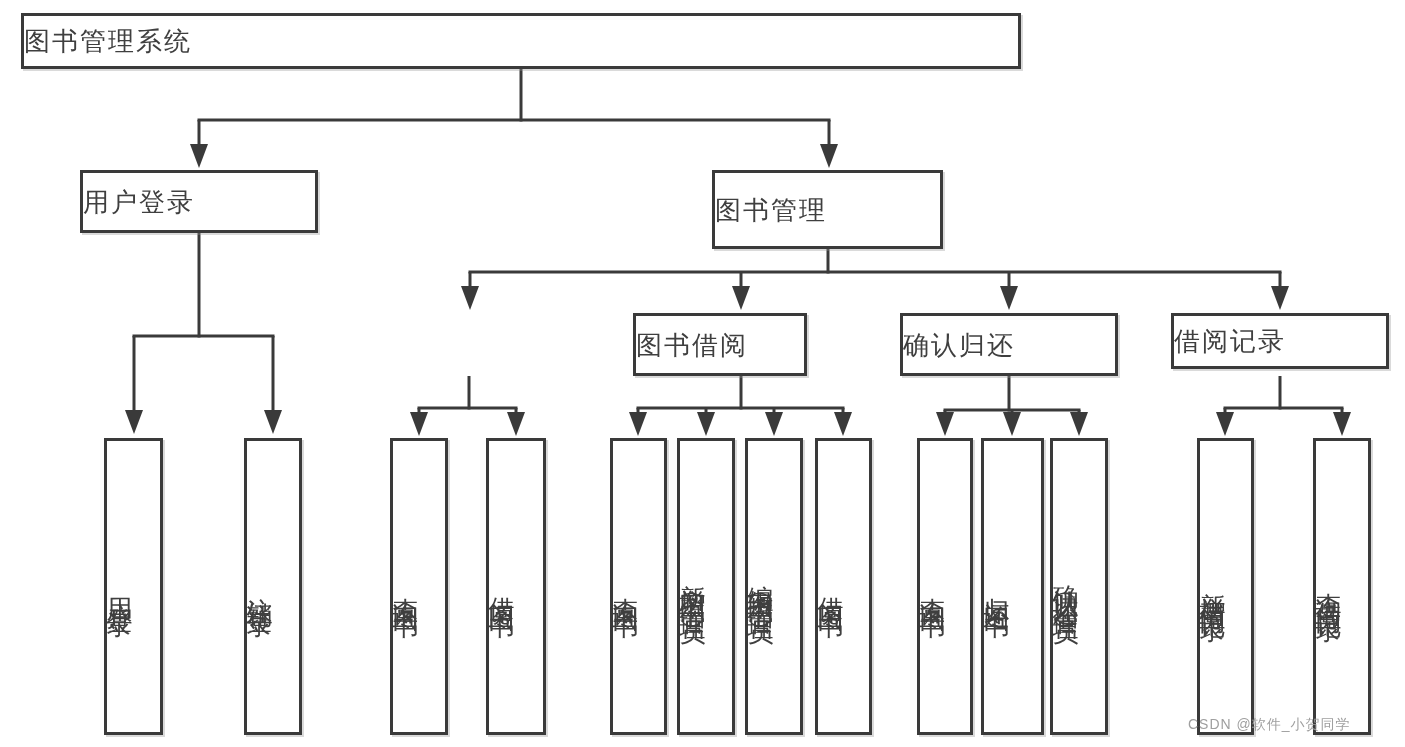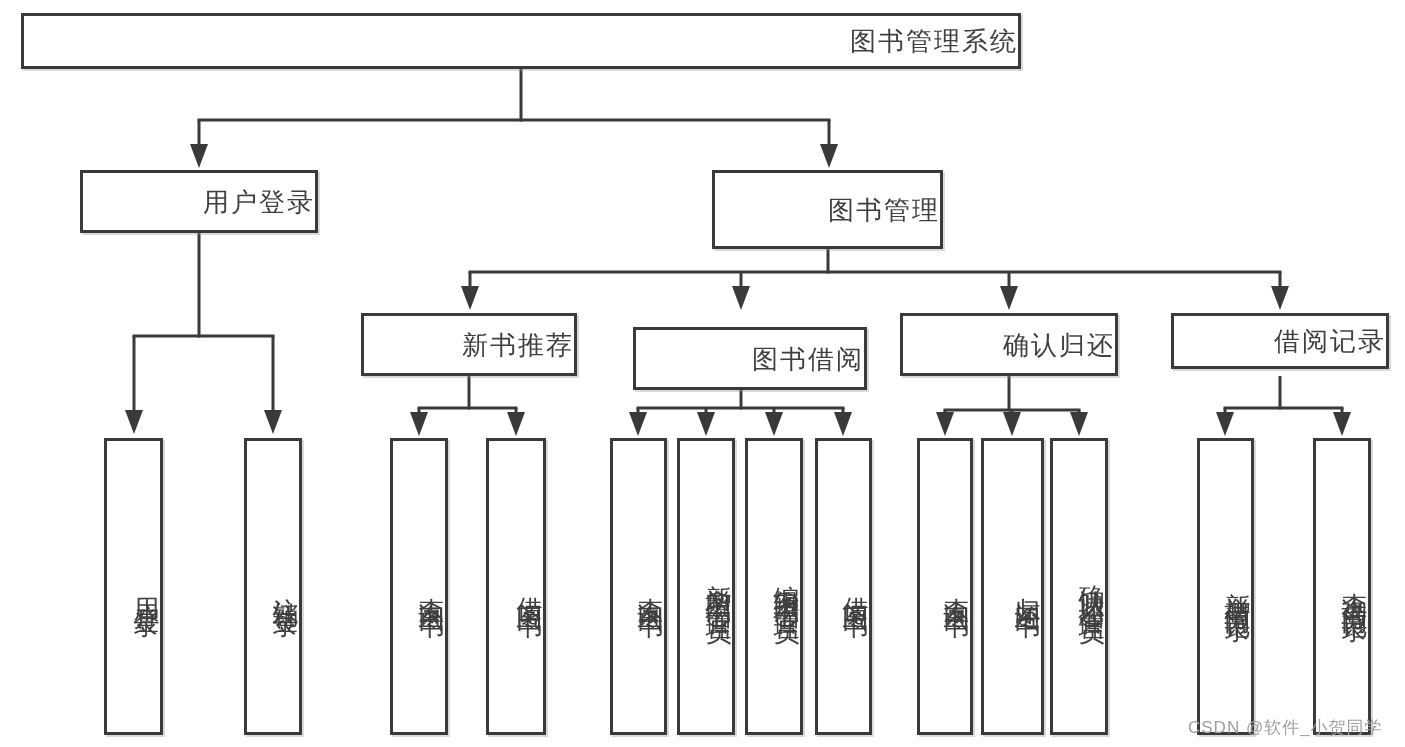--- a/index.html
+++ b/index.html
@@ -18,39 +18,39 @@
     color:var(--text);
   }
   svg.edges{position:absolute;left:0;top:0;width:1405px;height:747px;}
   .edge{stroke:var(--border);stroke-width:3;fill:none;}
   .arrow{fill:var(--border);stroke:none;}
   .node{
     position:absolute;
     box-sizing:border-box;
     border:3px solid var(--border);
     background:#fff;
-    display:flex;align-items:center;justify-content:flex-end;
+    display:flex;align-items:center;justify-content:flex-start;
     box-shadow:2px 2px 0 rgba(150,150,150,0.35);
   }
   .hlabel{
     font-size:26px;line-height:1;letter-spacing:2px;
     white-space:nowrap;color:var(--text);
   }
   .leaf{top:438px;height:297px;}
   .vtext{
     writing-mode:vertical-rl;
     text-orientation:mixed;
     font-size:26px;line-height:1;
     letter-spacing:5px;
     color:var(--text);
     white-space:nowrap;
   }
   .watermark{
     position:absolute;left:1188px;top:716px;
-    font-size:17px;letter-spacing:1px;
+    font-size:14px;letter-spacing:1px;
     color:var(--watermark);
     z-index:5;white-space:nowrap;
   }
 </style>
 </head>
 <body>
 
 <div class="canvas">
 
   <svg class="edges" viewBox="0 0 1405 747">
@@ -119,24 +119,21 @@
     <span class="hlabel">图书管理系统</span>
   </div>
 
   <div class="node" style="left:80px;top:170px;width:238px;height:63px">
     <span class="hlabel">用户登录</span>
   </div>
   <div class="node" style="left:712px;top:170px;width:231px;height:79px">
     <span class="hlabel">图书管理</span>
   </div>
 
-  <div class="node" style="left:361px;top:313px;width:216px;height:63px">
-    <span class="hlabel">新书推荐</span>
-  </div>
-  <div class="node" style="left:633px;top:327px;width:234px;height:63px">
+  <div class="node" style="left:633px;top:313px;width:174px;height:63px">
     <span class="hlabel">图书借阅</span>
   </div>
   <div class="node" style="left:900px;top:313px;width:218px;height:63px">
     <span class="hlabel">确认归还</span>
   </div>
   <div class="node" style="left:1171px;top:313px;width:218px;height:56px">
     <span class="hlabel">借阅记录</span>
   </div>
 
   <div class="node leaf" style="left:104px;width:59px">

